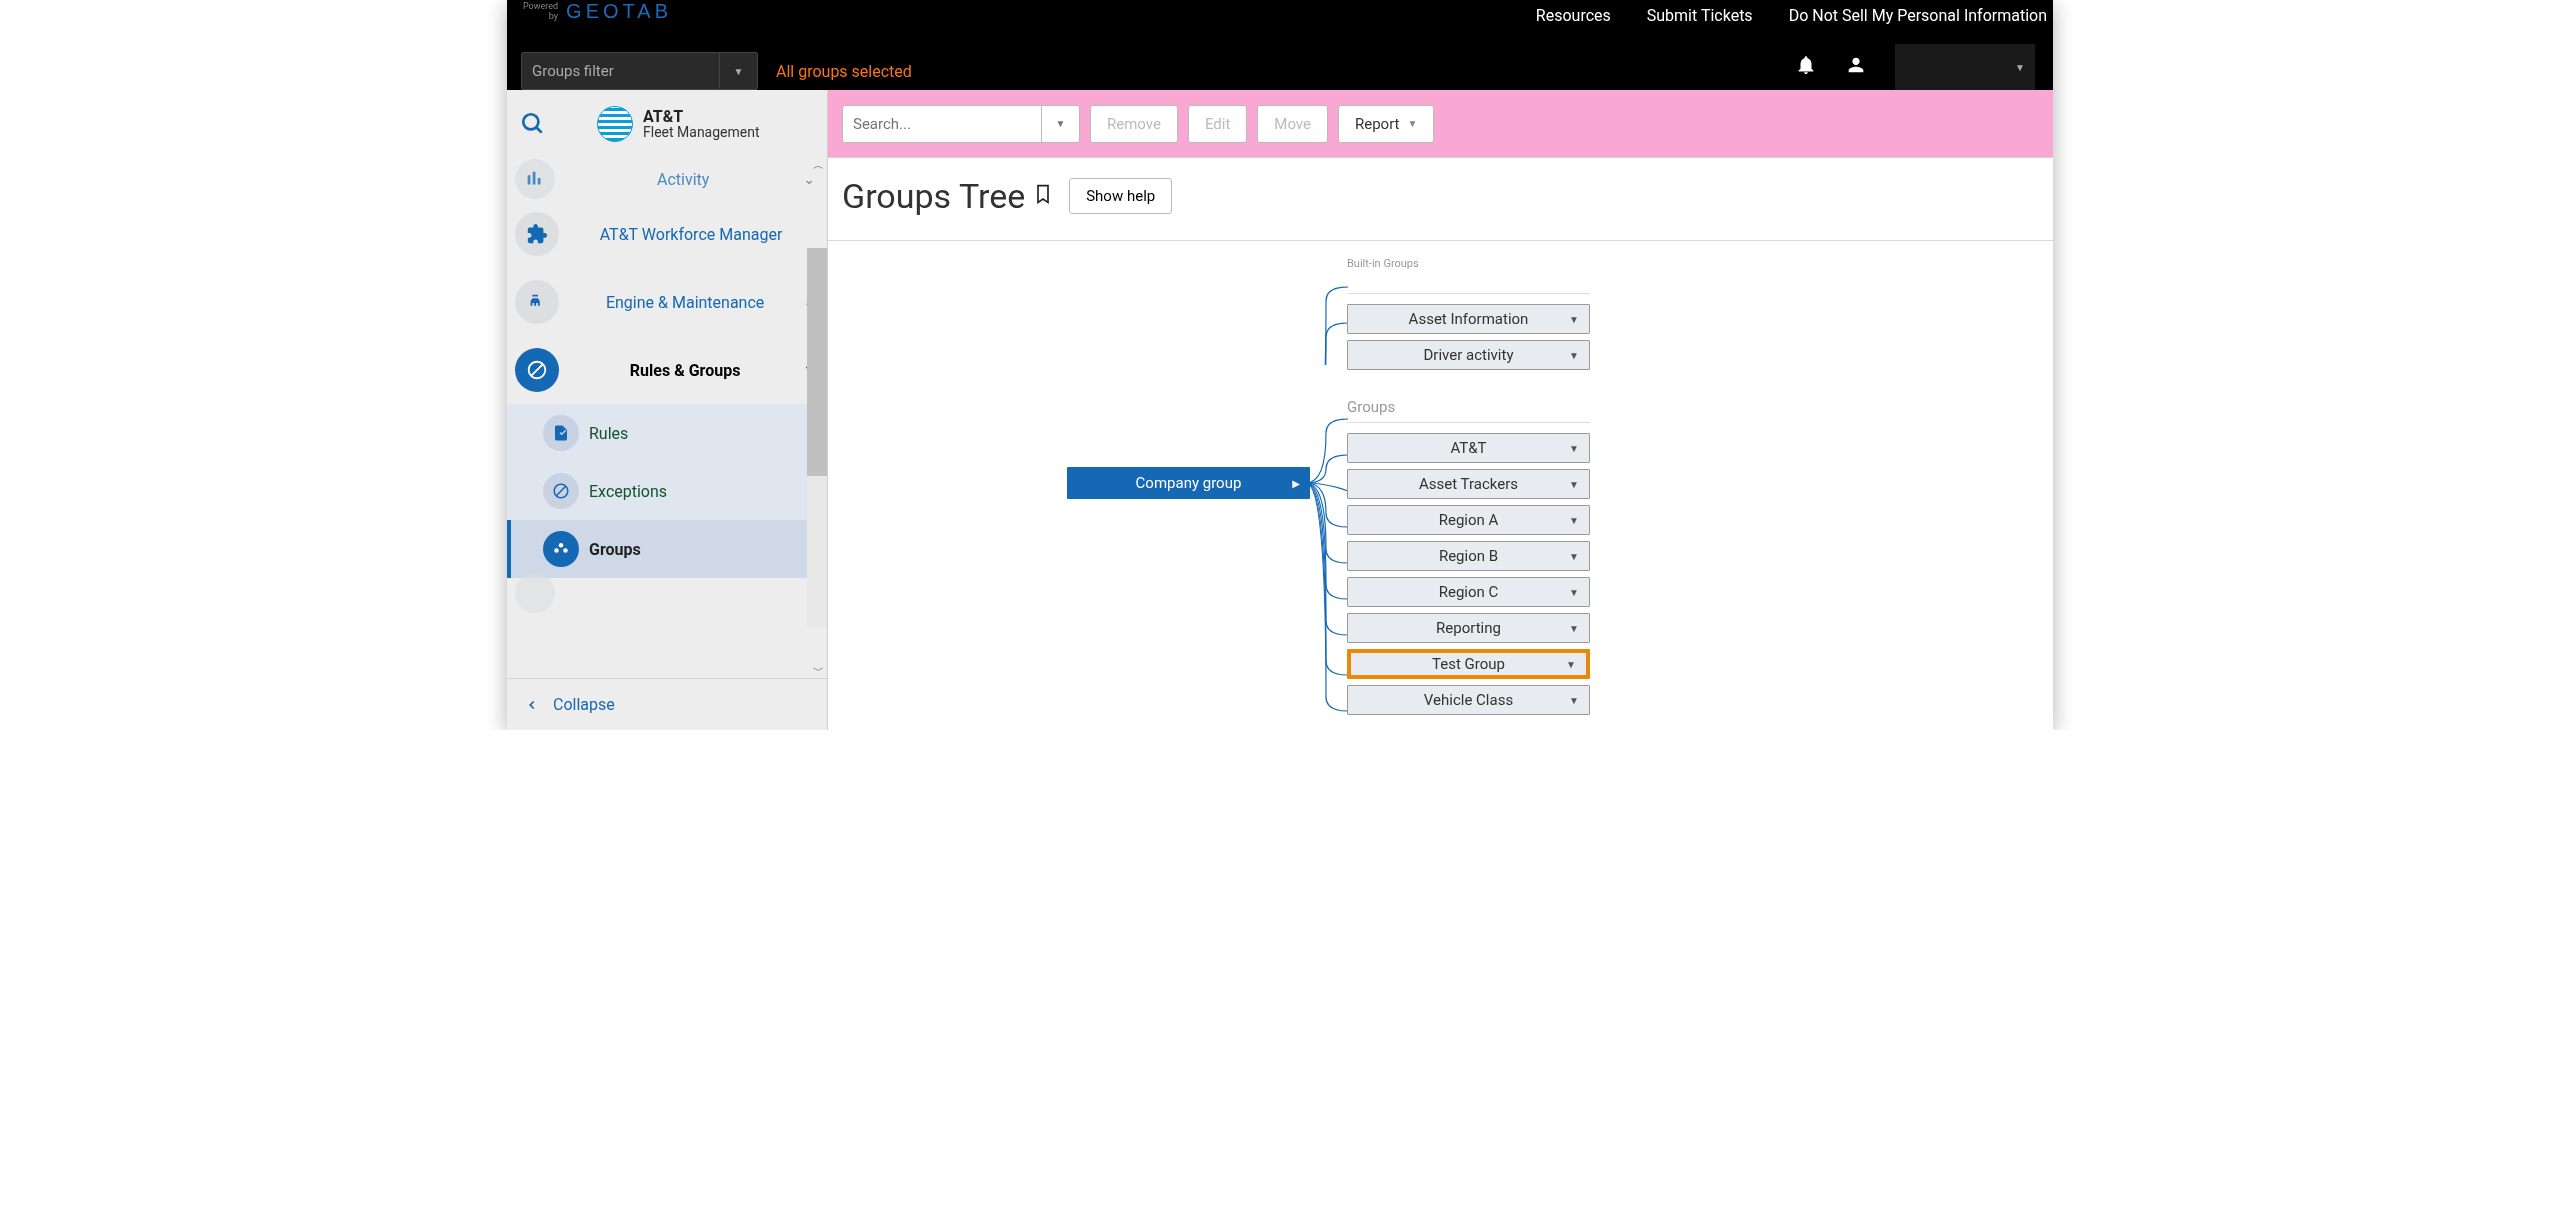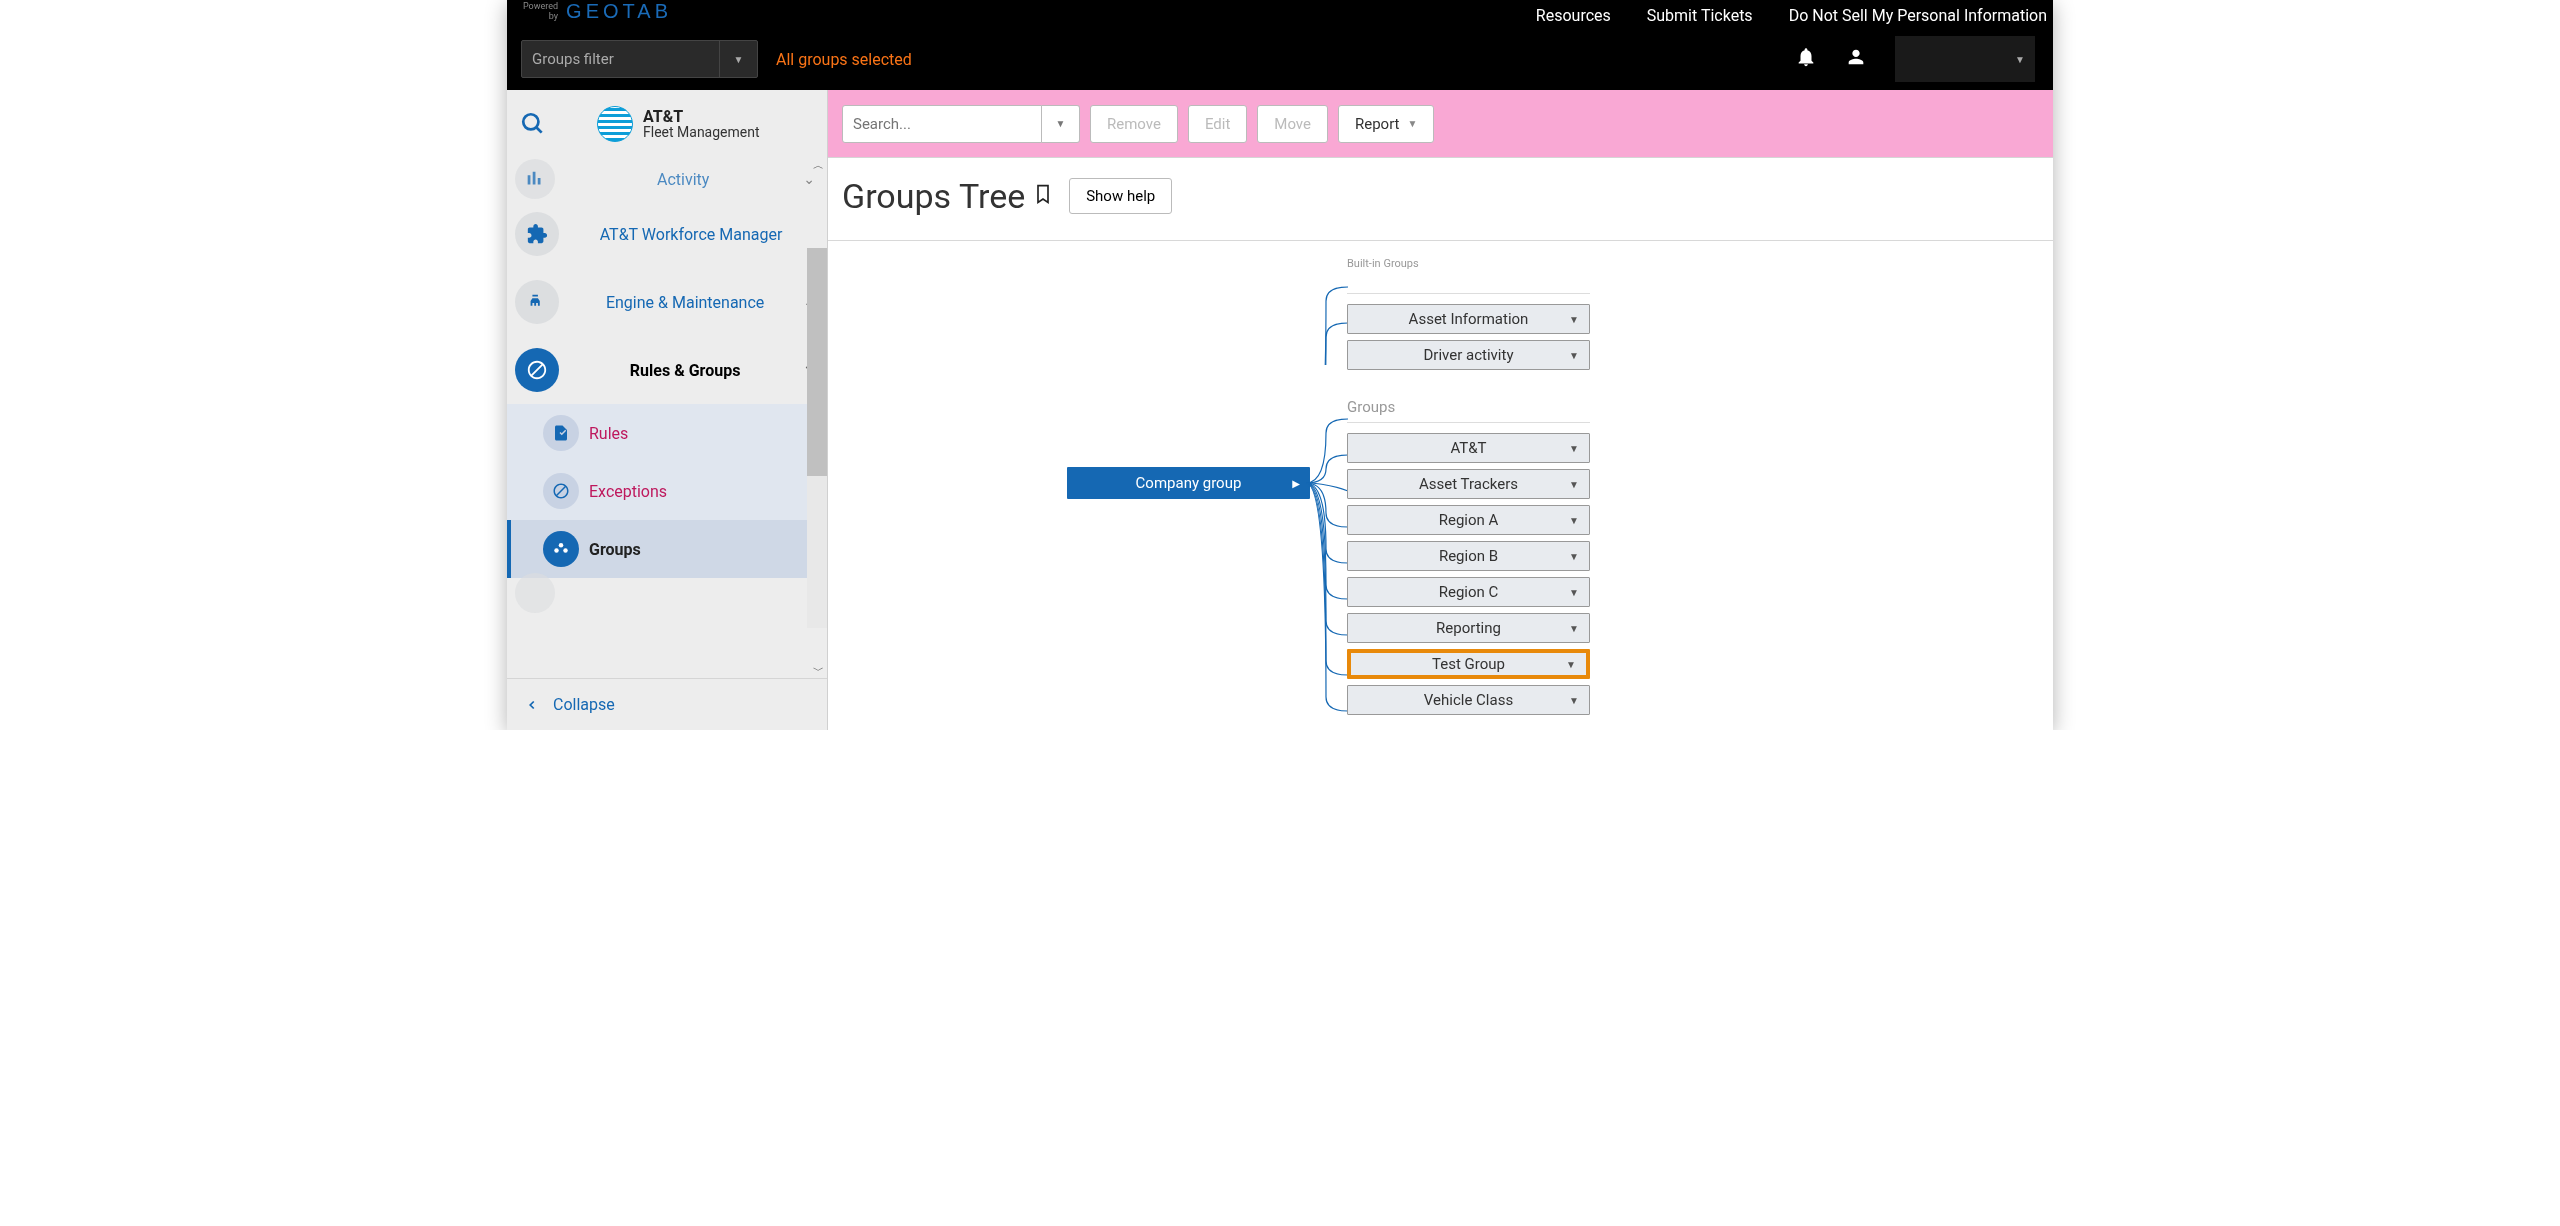--- a/index.html
+++ b/index.html
@@ -8,21 +8,21 @@
 
 
 .top-header { background: #000; height: 90px; display: flex; flex-direction: column; }
 .header-row1 { height: 28px; display: flex; align-items: flex-start; justify-content: space-between; padding: 0 6px 0 16px; }
 .powered-by { display: flex; align-items: center; gap: 8px; }
 .powered-text { color: #888; font-size: 9px; line-height: 1.1; }
 .geotab-logo { color: #1a6bb8; font-size: 20px; font-weight: 400; letter-spacing: 4px; font-family: Arial, sans-serif; }
 .header-links { display: flex; gap: 36px; color: #fff; font-size: 16px; padding-top: 6px; }
 .header-links span { cursor: pointer; }
 
-.header-row2 { height: 62px; display: flex; align-items: center; justify-content: space-between; padding: 0 18px 0 14px; }
+.header-row2 { height: 62px; display: flex; align-items: flex-end; justify-content: space-between; padding: 0 18px 0 14px; }
 .groups-filter-wrap { display: flex; align-items: center; gap: 18px; }
 .groups-filter { background: #2a2a2a; border: 1px solid #444; height: 38px; width: 237px; display: flex; align-items: center; border-radius: 2px; }
 .groups-filter-text { flex: 1; color: #aaa; padding-left: 10px; font-size: 15px; }
 .groups-filter-caret { width: 38px; height: 100%; border-left: 1px solid #444; display: flex; align-items: center; justify-content: center; color: #aaa; font-size: 10px; }
 .all-groups { color: #f97316; font-size: 16px; }
 .header-right { display: flex; align-items: center; gap: 28px; }
 .icon-bell, .icon-user { color: #fff; font-size: 22px; }
 .user-dropdown { background: #1a1a1a; width: 140px; height: 46px; display: flex; align-items: center; justify-content: flex-end; padding-right: 10px; color: #aaa; font-size: 10px; }
 
 
@@ -47,21 +47,21 @@
 .nav-icon { width: 44px; height: 44px; border-radius: 50%; background: #dcdee0; display: flex; align-items: center; justify-content: center; margin-right: 8px; flex-shrink: 0; }
 .nav-icon svg { width: 22px; height: 22px; fill: #1568b3; }
 .nav-label { flex: 1; }
 .nav-caret { color: #666; font-size: 14px; }
 
 .nav-item.active-parent { color: #000; font-weight: 700; }
 .nav-item.active-parent .nav-icon { background: #1568b3; }
 .nav-item.active-parent .nav-icon svg { fill: #fff; }
 
 .sub-nav { background: #e0e6ef; }
-.sub-item { display: flex; align-items: center; height: 58px; padding-left: 32px; cursor: pointer; color: #be185d; font-size: 16px; border-left: 4px solid transparent; }
+.sub-item { display: flex; align-items: center; height: 58px; padding-left: 32px; cursor: pointer; color: #14532d; font-size: 16px; border-left: 4px solid transparent; }
 .sub-item.selected { background: #cfd8e6; border-left: 4px solid #1568b3; font-weight: 700; color: #222; }
 .sub-item.selected .sub-icon { background: #1568b3; }
 .sub-item.selected .sub-icon svg { fill: #fff; }
 .sub-icon { width: 36px; height: 36px; border-radius: 50%; background: #c8d2e3; display: flex; align-items: center; justify-content: center; margin-right: 10px; flex-shrink: 0; }
 .sub-icon svg { width: 18px; height: 18px; fill: #1568b3; }
 
 .sidebar-footer { height: 52px; border-top: 1px solid #d5d5d5; display: flex; align-items: center; padding-left: 18px; color: #1568b3; font-size: 16px; cursor: pointer; gap: 14px; }
 
 
 .content { flex: 1; background: #fff; display: flex; flex-direction: column; overflow: hidden; }

